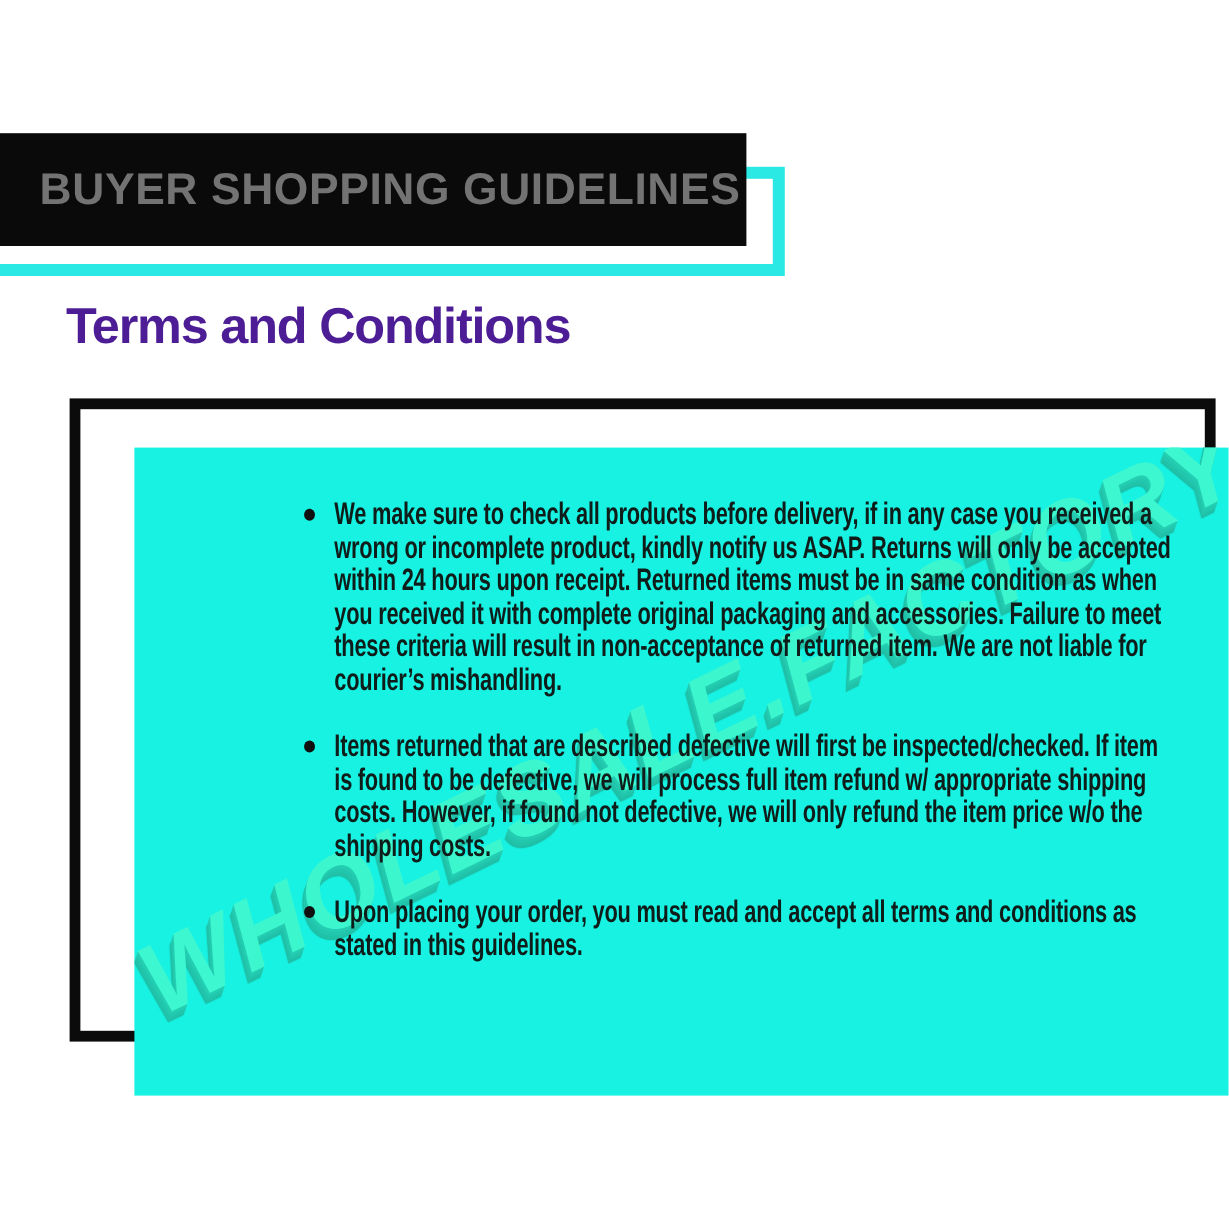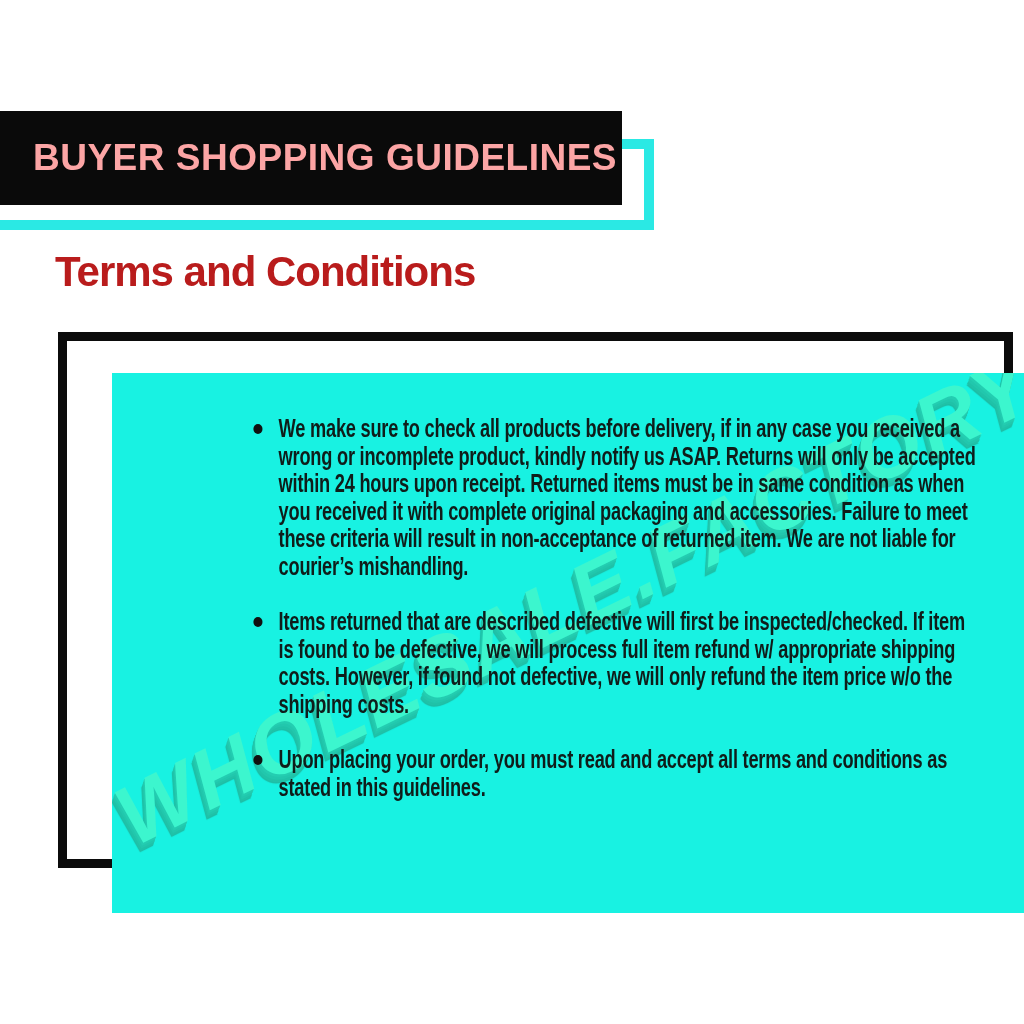--- a/index.html
+++ b/index.html
@@ -24,35 +24,35 @@
   .header-bar{
     position:absolute;
     left:0;top:111px;
     width:622px;height:94px;
     background:#0a0a0a;
     display:flex;align-items:center;
     z-index:2;
   }
   .header-bar .title{
     padding-left:33px;
-    color:#fca5a5;
+    color:#737373;
     font-size:37px;
     font-weight:bold;
     letter-spacing:0.5px;
     white-space:nowrap;
   }
 
   
   .section-heading{
     position:absolute;
     left:55px;top:248px;
     font-size:42px;
     font-weight:bold;
     letter-spacing:-1px;
-    color:#b91c1c;
+    color:#4c1d95;
     white-space:nowrap;
     z-index:2;
   }
 
   
   .terms-frame{
     position:absolute;
     left:58px;top:332px;
     width:955px;height:536px;
     box-sizing:border-box;

